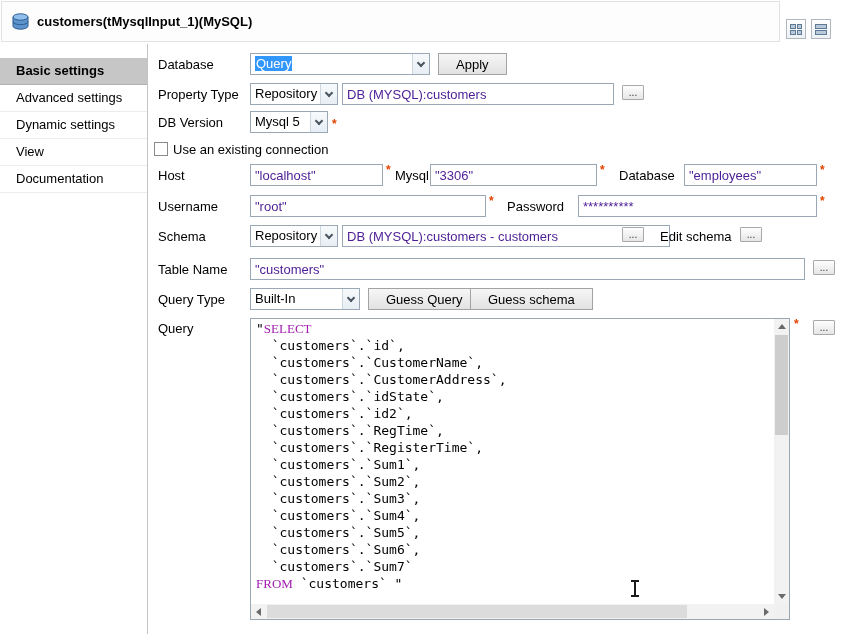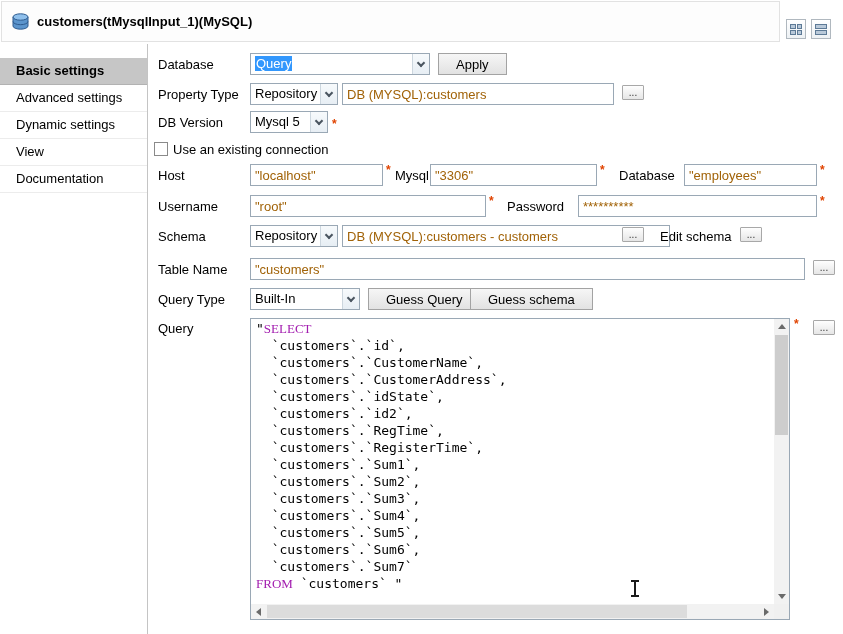--- a/index.html
+++ b/index.html
@@ -35,21 +35,21 @@
   }
   .side-item { height: 27px; line-height: 26px; padding-left: 16px; border-bottom: 1px solid #ececec; cursor: pointer; }
   .side-item.active { background: #c6c6c6; font-weight: bold; border-bottom-color: #b2b2b2; }
 
   
   .main { position: absolute; left: 148px; top: 44px; width: 695px; height: 590px; }
   .lbl { line-height: 18px; white-space: nowrap; }
 
   .tf {
     height: 22px; border: 1px solid #9aa8b5; padding: 1px 4px; background: #fff;
-    font-family: "Liberation Sans", sans-serif; font-size: 13px; color: #a16207; outline: none;
+    font-family: "Liberation Sans", sans-serif; font-size: 13px; color: #4c1d95; outline: none;
   }
   .cb { height: 22px; border: 1px solid #9aa8b5; background: #fff; display: flex; cursor: default; }
   .cb-text { flex: 1; padding: 2px 4px; white-space: nowrap; overflow: hidden; }
   .cb-arrow {
     width: 17px; border-left: 1px solid #ccd6de;
     background: linear-gradient(#f7fafc, #e7eef4);
     display: flex; align-items: center; justify-content: center;
   }
   .chev { width: 6px; height: 6px; border-right: 2px solid #4a5560; border-bottom: 2px solid #4a5560; transform: rotate(45deg); margin-top: -3px; }
   .sel { background: #3297fd; color: #fff; padding: 0 1px; }

